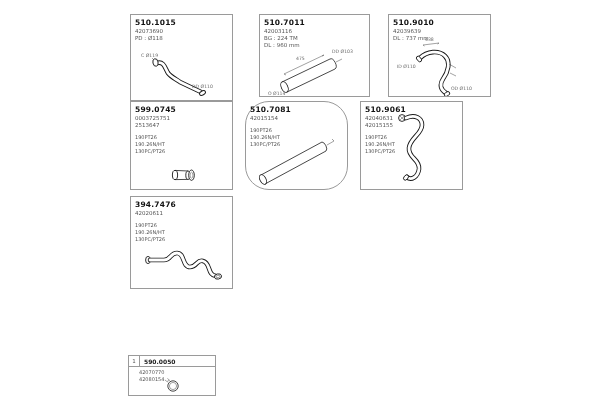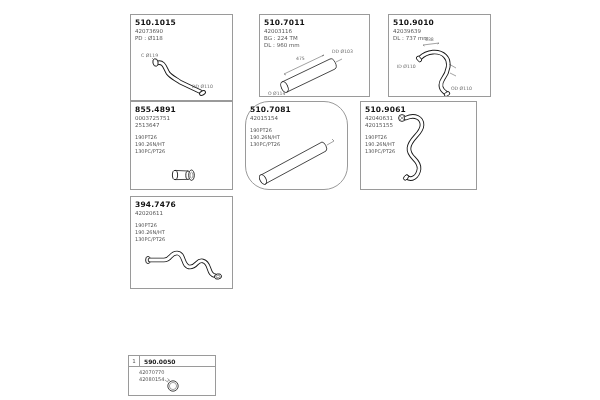--- a/index.html
+++ b/index.html
@@ -86,21 +86,21 @@
     <ellipse class="cap" cx="58" cy="62" rx="2" ry="3" transform="rotate(55 58 62)"></ellipse>
     <path class="thinner" d="M34,13 L50,11 M34,13 l1.5,1 M50,11 l-1.5,1"></path>
     <path class="thinner" d="M60,32 l7,4 M61,41 l6,3"></path>
     <text x="36" y="9">438</text>
     <text x="8" y="36">ID Ø110</text>
     <text x="62" y="58">OD Ø110</text>
   </svg>
 </div>
 
 <div class="cell" style="left:130px;top:101px;width:103px;height:89px;">
-  <div class="pn">855.4891</div>
+  <div class="pn">599.0745</div>
   <div class="refs">
     <div class="ref">0003725751</div>
     <div class="ref">2513647</div>
   </div>
   <div class="models">
     <div class="model">190PT26</div>
     <div class="model">190.26N/HT</div>
     <div class="model">130PC/PT26</div>
   </div>
   <svg class="drawing" width="103" height="26" viewBox="0 0 103 26">
@@ -124,21 +124,21 @@
   </div>
   <svg class="drawing" width="103" height="62" viewBox="0 0 103 62">
     <path class="thin" d="M15,48 L76,15"></path>
     <path class="thin" d="M19,57 L80,24"></path>
     <ellipse class="cap" cx="17" cy="52.5" rx="3" ry="5.2" transform="rotate(-28 17 52.5)"></ellipse>
     <path class="thin" d="M76,15 A3,5.2 -28 0 1 80,24"></path>
     <path class="thinner" d="M81,18 l7,-4 M86,12 l2,2"></path>
   </svg>
 </div>
 
-<div class="cell" style="left:360px;top:101px;width:117px;height:89px;">
+<div class="cell" style="left:360px;top:101px;width:103px;height:89px;">
   <div class="pn">510.9061</div>
   <div class="refs">
     <div class="ref">42040631</div>
     <div class="ref">42015155</div>
   </div>
   <div class="models">
     <div class="model">190PT26</div>
     <div class="model">190.26N/HT</div>
     <div class="model">130PC/PT26</div>
   </div>

